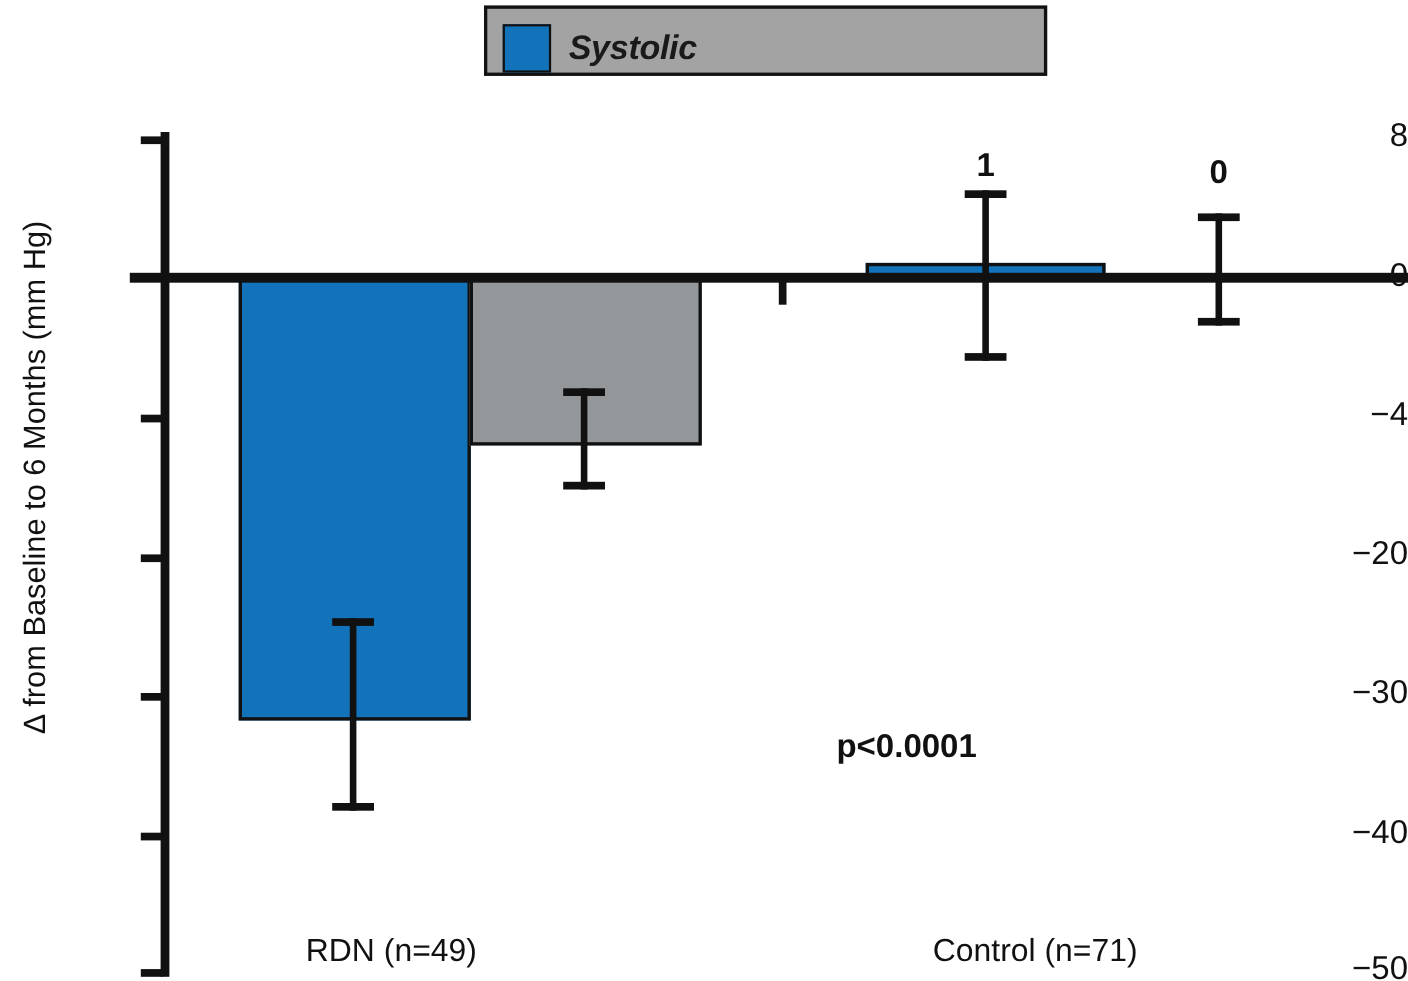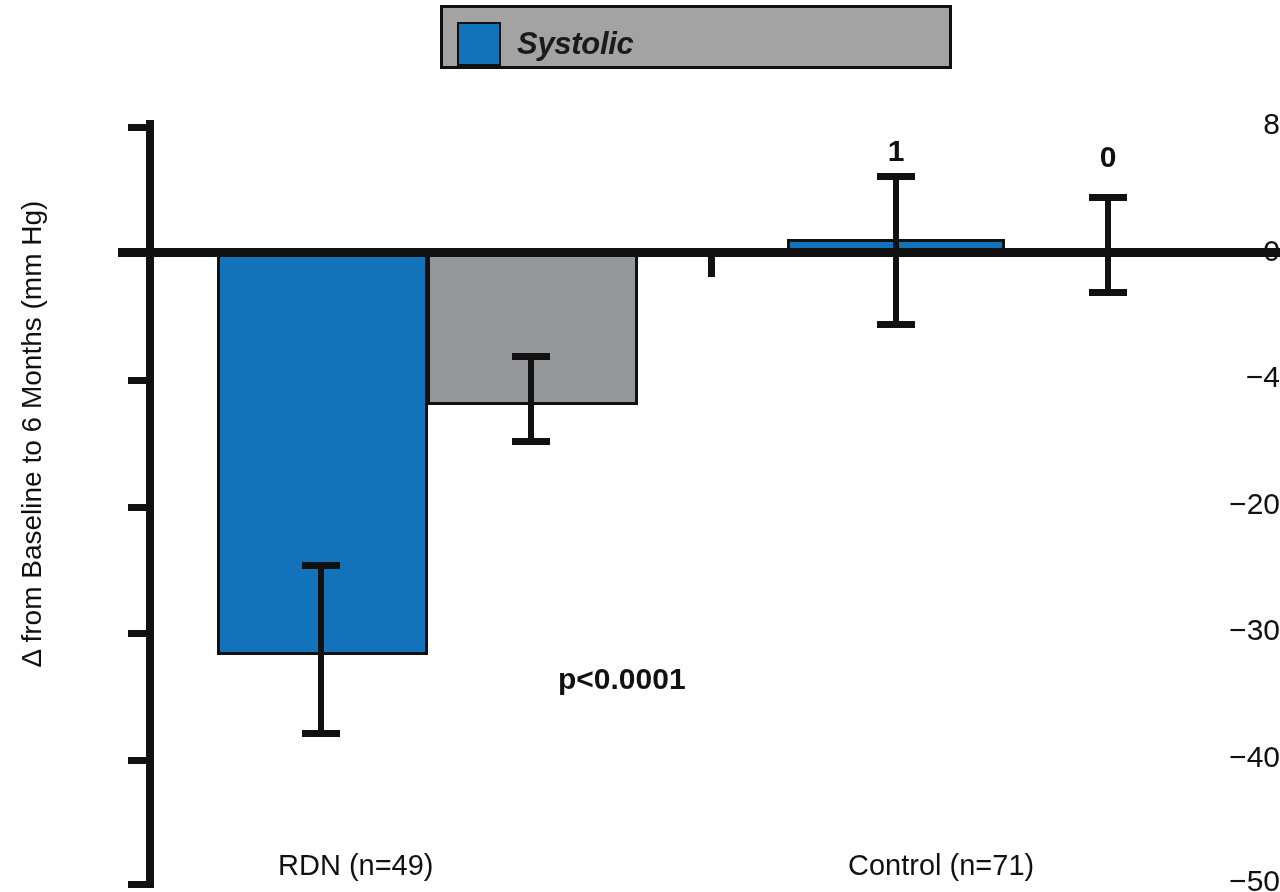--- a/index.html
+++ b/index.html
@@ -54,21 +54,21 @@
 
   
   .value-label{position:absolute;font-size:30px;font-weight:bold;color:#111;
                text-align:center;white-space:nowrap;}
   #label-rdn-systolic{left:251px;top:760px;width:140px;}
   #label-rdn-diastolic{left:461px;top:513px;width:140px;}
   #label-control-systolic{left:826px;top:134px;width:140px;}
   #label-control-diastolic{left:1038px;top:140px;width:140px;}
 
   
-  #p-value{position:absolute;left:558px;top:662px;width:330px;text-align:left;
+  #p-value{position:absolute;left:558px;top:662px;width:330px;text-align:right;
            font-size:30px;font-weight:bold;color:#111;}
 
   
   .x-label{position:absolute;top:849px;font-size:29px;color:#111;
            white-space:nowrap;}
   #x-label-rdn{left:278px;width:300px;}
   #x-label-control{left:848px;width:300px;}
 </style>
 </head>
 <body>

